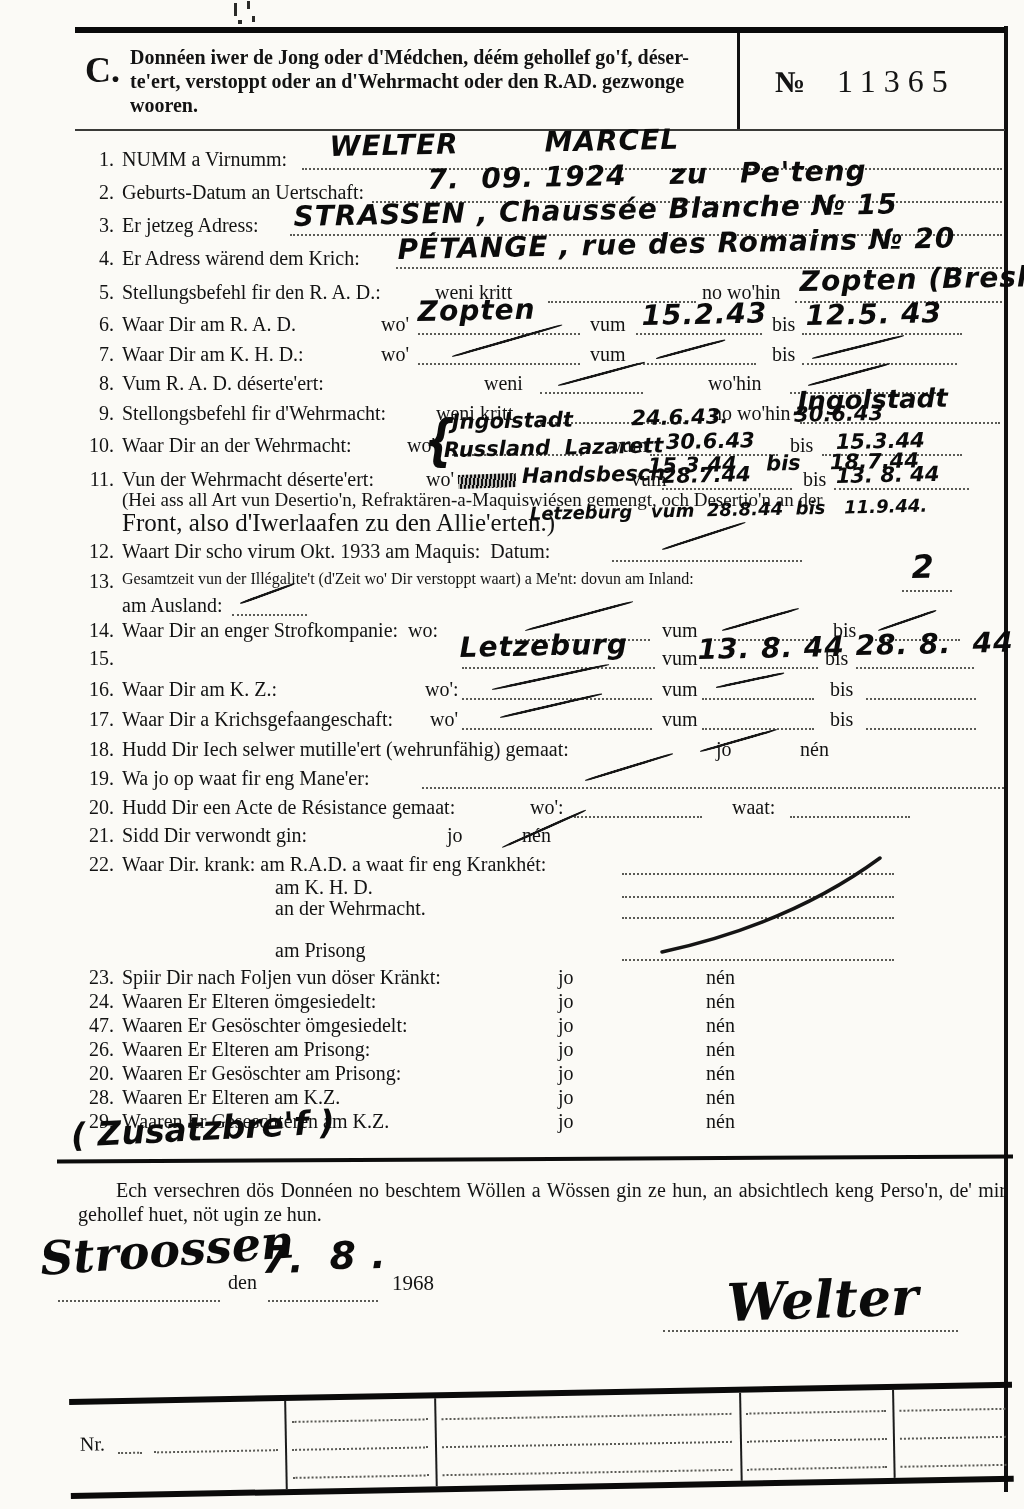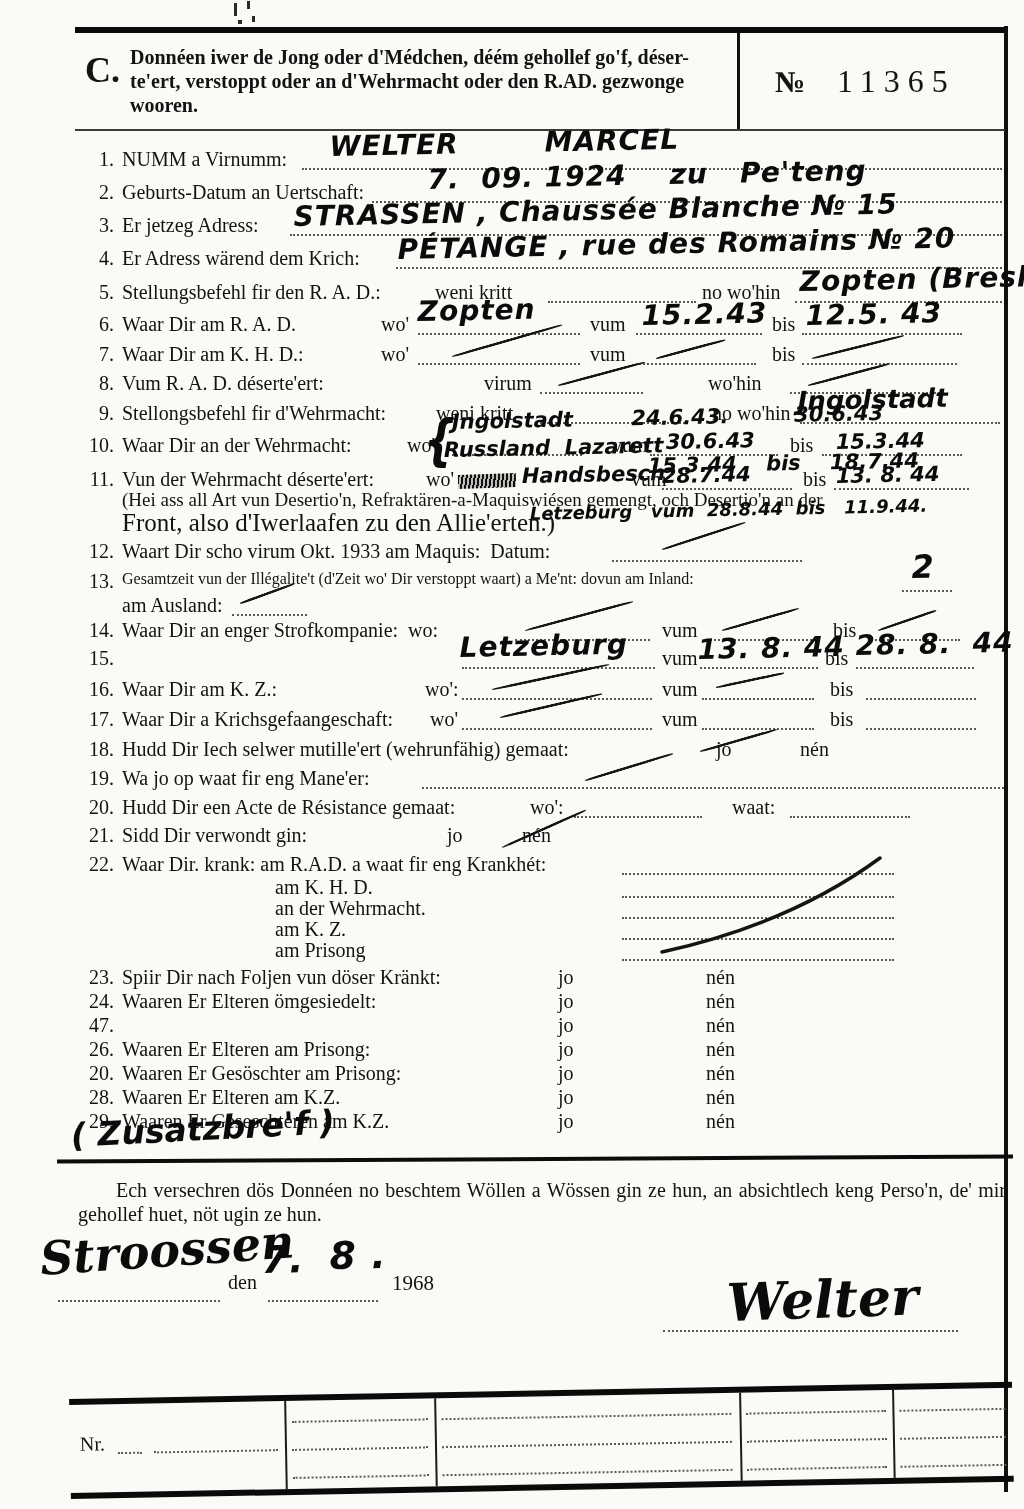--- a/index.html
+++ b/index.html
@@ -123,21 +123,21 @@
     <span class="dots" style="left:636px;width:120px"></span>
     <span class="slash" style="left:656px;top:14px;width:72px;transform:rotate(-15deg)"></span>
     <span class="lbl" style="left:772px">bis</span>
     <span class="dots" style="left:802px;width:155px"></span>
     <span class="slash" style="left:812px;top:14px;width:95px;transform:rotate(-14deg)"></span>
   </div>
 
   <div class="row" style="top:372px">
     <span class="num">8.</span>
     <span class="lbl" style="left:122px">Vum R. A. D. déserte'ert:</span>
-    <span class="lbl" style="left:484px">virum</span>
+    <span class="lbl" style="left:484px">weni</span>
     <span class="dots" style="left:540px;width:103px"></span>
     <span class="slash" style="left:558px;top:12px;width:90px;transform:rotate(-15deg)"></span>
     <span class="lbl" style="left:708px">wo'hin</span>
     <span class="dots" style="left:790px;width:150px"></span>
     <span class="slash" style="left:808px;top:12px;width:85px;transform:rotate(-15deg)"></span>
   </div>
 
   <div class="row" style="top:402px">
     <span class="num">9.</span>
     <span class="lbl" style="left:122px">Stellongsbefehl fir d'Wehrmacht:</span>
@@ -293,24 +293,20 @@
     <span class="dots" style="left:622px;width:272px"></span>
   </div>
   <div class="row" style="top:876px">
     <span class="lbl" style="left:275px">am K. H. D.</span>
     <span class="dots" style="left:622px;width:272px"></span>
   </div>
   <div class="row" style="top:897px">
     <span class="lbl" style="left:275px">an der Wehrmacht.</span>
     <span class="dots" style="left:622px;width:272px"></span>
   </div>
-  <div class="row" style="top:918px">
-    <span class="lbl" style="left:275px">am K. Z.</span>
-    <span class="dots" style="left:622px;width:272px"></span>
-  </div>
   <div class="row" style="top:939px">
     <span class="lbl" style="left:275px">am Prisong</span>
     <span class="dots" style="left:622px;width:272px"></span>
   </div>
 
   <svg width="1024" height="1509" style="position:absolute;left:0;top:0;pointer-events:none">
     <path d="M 662,952 Q 790,924 880,858" stroke="#151515" stroke-width="3.5" fill="none" stroke-linecap="round"></path>
   </svg>
 
   <div class="row" style="top:966px">
@@ -320,20 +316,21 @@
     <span class="lbl" style="left:706px">nén</span>
   </div>
   <div class="row" style="top:990px">
     <span class="num">24.</span>
     <span class="lbl" style="left:122px">Waaren Er Elteren ömgesiedelt:</span>
     <span class="lbl" style="left:558px">jo</span>
     <span class="lbl" style="left:706px">nén</span>
   </div>
   <div class="row" style="top:1014px">
     <span class="num">47.</span>
+    <span class="lbl" style="left:122px">Waaren Er Gesöschter ömgesiedelt:</span>
     <span class="lbl" style="left:558px">jo</span>
     <span class="lbl" style="left:706px">nén</span>
   </div>
   <div class="row" style="top:1038px">
     <span class="num">26.</span>
     <span class="lbl" style="left:122px">Waaren Er Elteren am Prisong:</span>
     <span class="lbl" style="left:558px">jo</span>
     <span class="lbl" style="left:706px">nén</span>
   </div>
   <div class="row" style="top:1062px">

